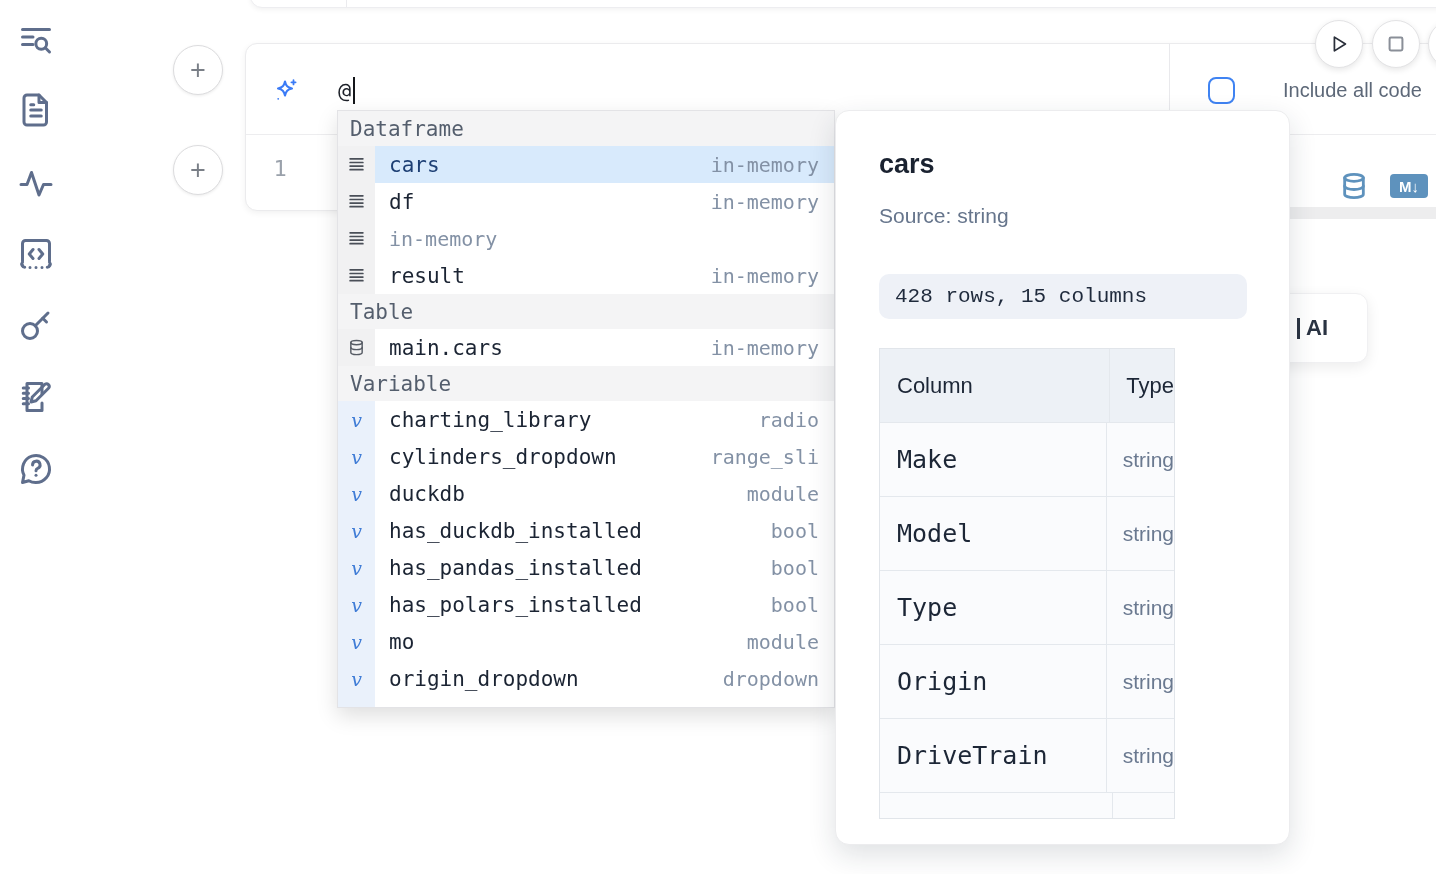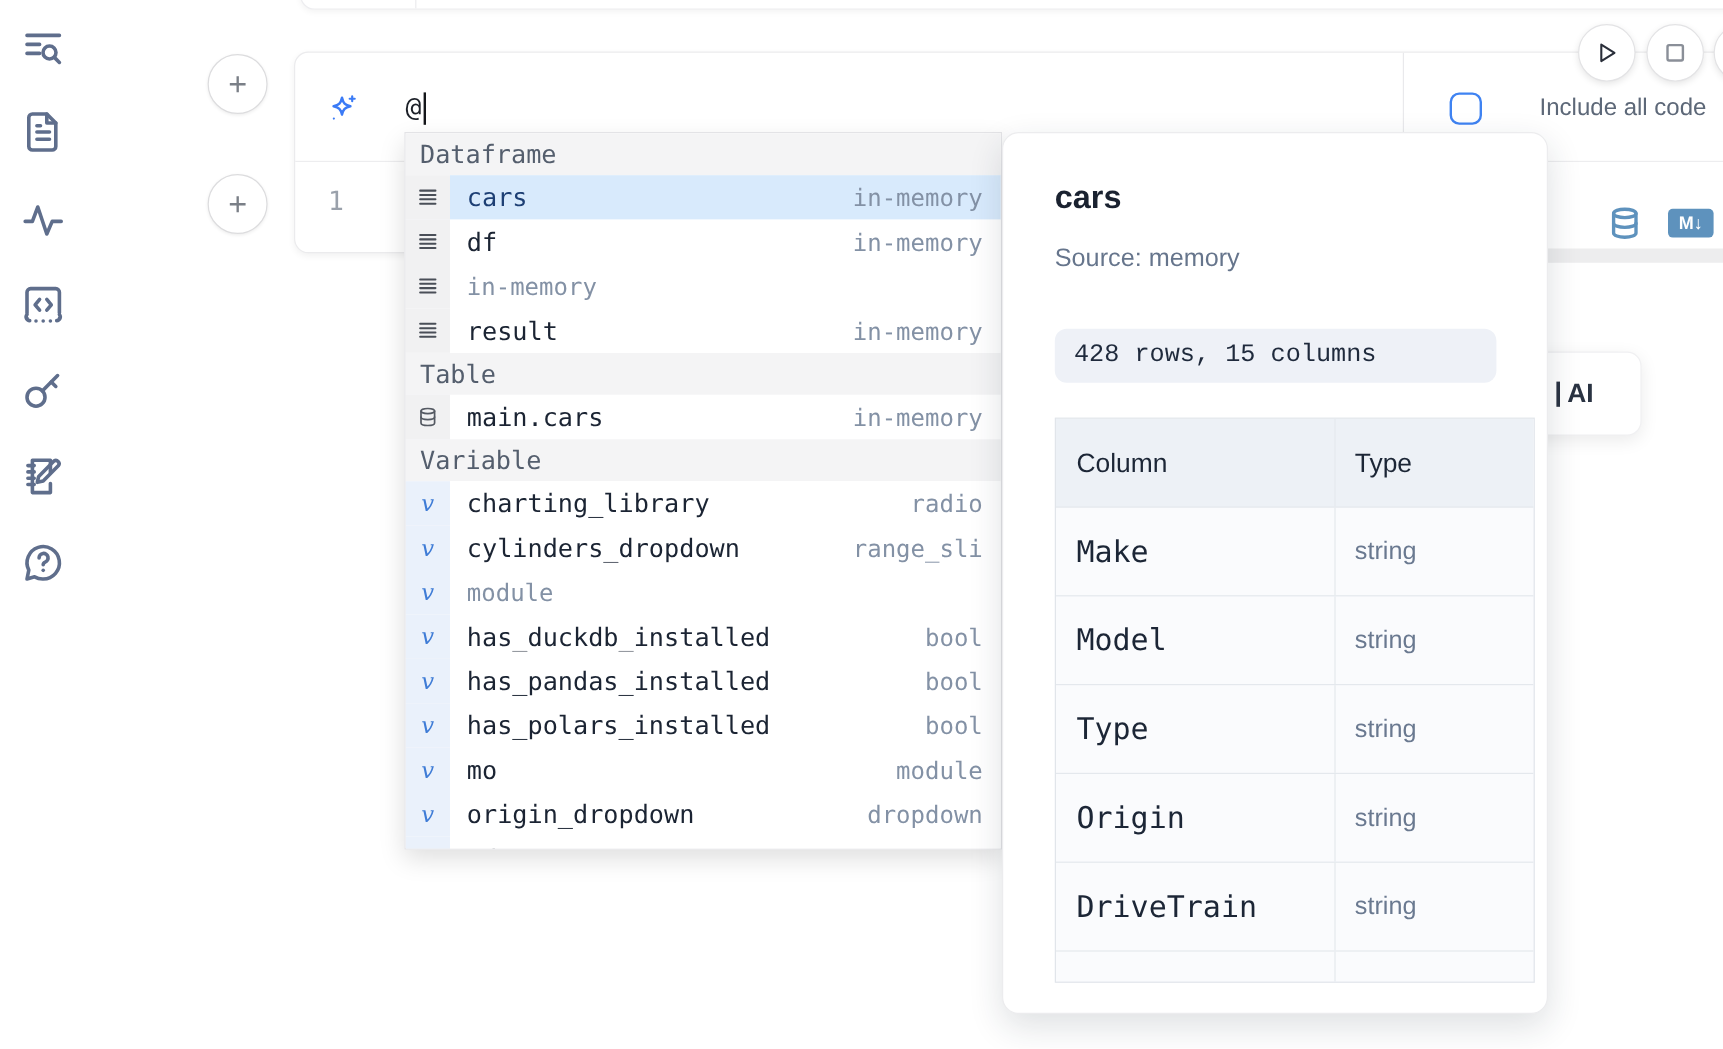--- a/index.html
+++ b/index.html
@@ -84,21 +84,21 @@
 
   
   .panel { position:absolute; left:835px; top:110px; width:455px; height:735px;
            background:#fff; border:1px solid #ececee; border-radius:14px;
            box-shadow:0 10px 28px rgba(30,40,60,.14); z-index:4; overflow:hidden; }
   .panel-title { position:absolute; left:43px; top:38px; font-size:27px; font-weight:bold; color:#1a2230; }
   .panel-source { position:absolute; left:43px; top:93px; font-size:21px; color:#66758c; }
   .shape-badge { position:absolute; left:43px; top:163px; width:368px; height:45px;
                  background:#eef1f7; border-radius:10px; display:flex; align-items:center;
                  padding-left:16px; font-size:21px; color:#1f2a3c;font-family:Liberation Mono, monospace; }
-  .schema-table { position:absolute; left:43px; top:237px; width:400px; height:471px;
+  .schema-table { position:absolute; left:43px; top:237px; width:296px; height:471px;
                   border:1px solid #e1e5ea; overflow:hidden; background:#fafbfd; }
   .sch-row { display:flex; height:74px; border-bottom:1px solid #e4e8ed; }
   .sch-row.header { background:#edf1f6; }
   .sch-col-name { width:233px; border-right:1px solid #e4e8ed; display:flex; align-items:center;
                   padding-left:17px; }
   .sch-col-type { flex:1; display:flex; align-items:center; padding-left:16px; }
   .sch-row.header .sch-col-name, .sch-row.header .sch-col-type
       { font-family:"Liberation Sans", sans-serif; font-size:22px; color:#1c2636; }
   .sch-name-text { font-family:"DejaVu Sans Mono", monospace; font-size:25px; color:#1c2636; }
   .sch-type-text { font-size:21px; color:#6a7990; }
@@ -306,20 +306,21 @@
     <div class="dd-content">
       <span class="dd-name">cylinders_dropdown</span>
       <span class="dd-type">range_sli</span>
     </div>
   </div>
   <div class="dd-row">
     <div class="dd-gutter var">
         <span class="var-glyph">v</span>
       </div>
     <div class="dd-content">
+      <span class="dd-name">duckdb</span>
       <span class="dd-type">module</span>
     </div>
   </div>
   <div class="dd-row">
     <div class="dd-gutter var">
         <span class="var-glyph">v</span>
       </div>
     <div class="dd-content">
       <span class="dd-name">has_duckdb_installed</span>
       <span class="dd-type">bool</span>
@@ -367,21 +368,21 @@
       </div>
     <div class="dd-content">
       <span class="dd-name">pd</span>
       <span class="dd-type">module</span>
     </div>
   </div>
 </div>
 
 <div class="panel">
   <div class="panel-title">cars</div>
-  <div class="panel-source">Source: memory</div>
+  <div class="panel-source">Source: string</div>
   <div class="shape-badge">428 rows, 15 columns</div>
 
   <div class="schema-table">
     <div class="sch-row header">
       <div class="sch-col-name">Column</div>
       <div class="sch-col-type">Type</div>
     </div>
     <div class="sch-row">
       <div class="sch-col-name">
           <span class="sch-name-text">Make</span>

